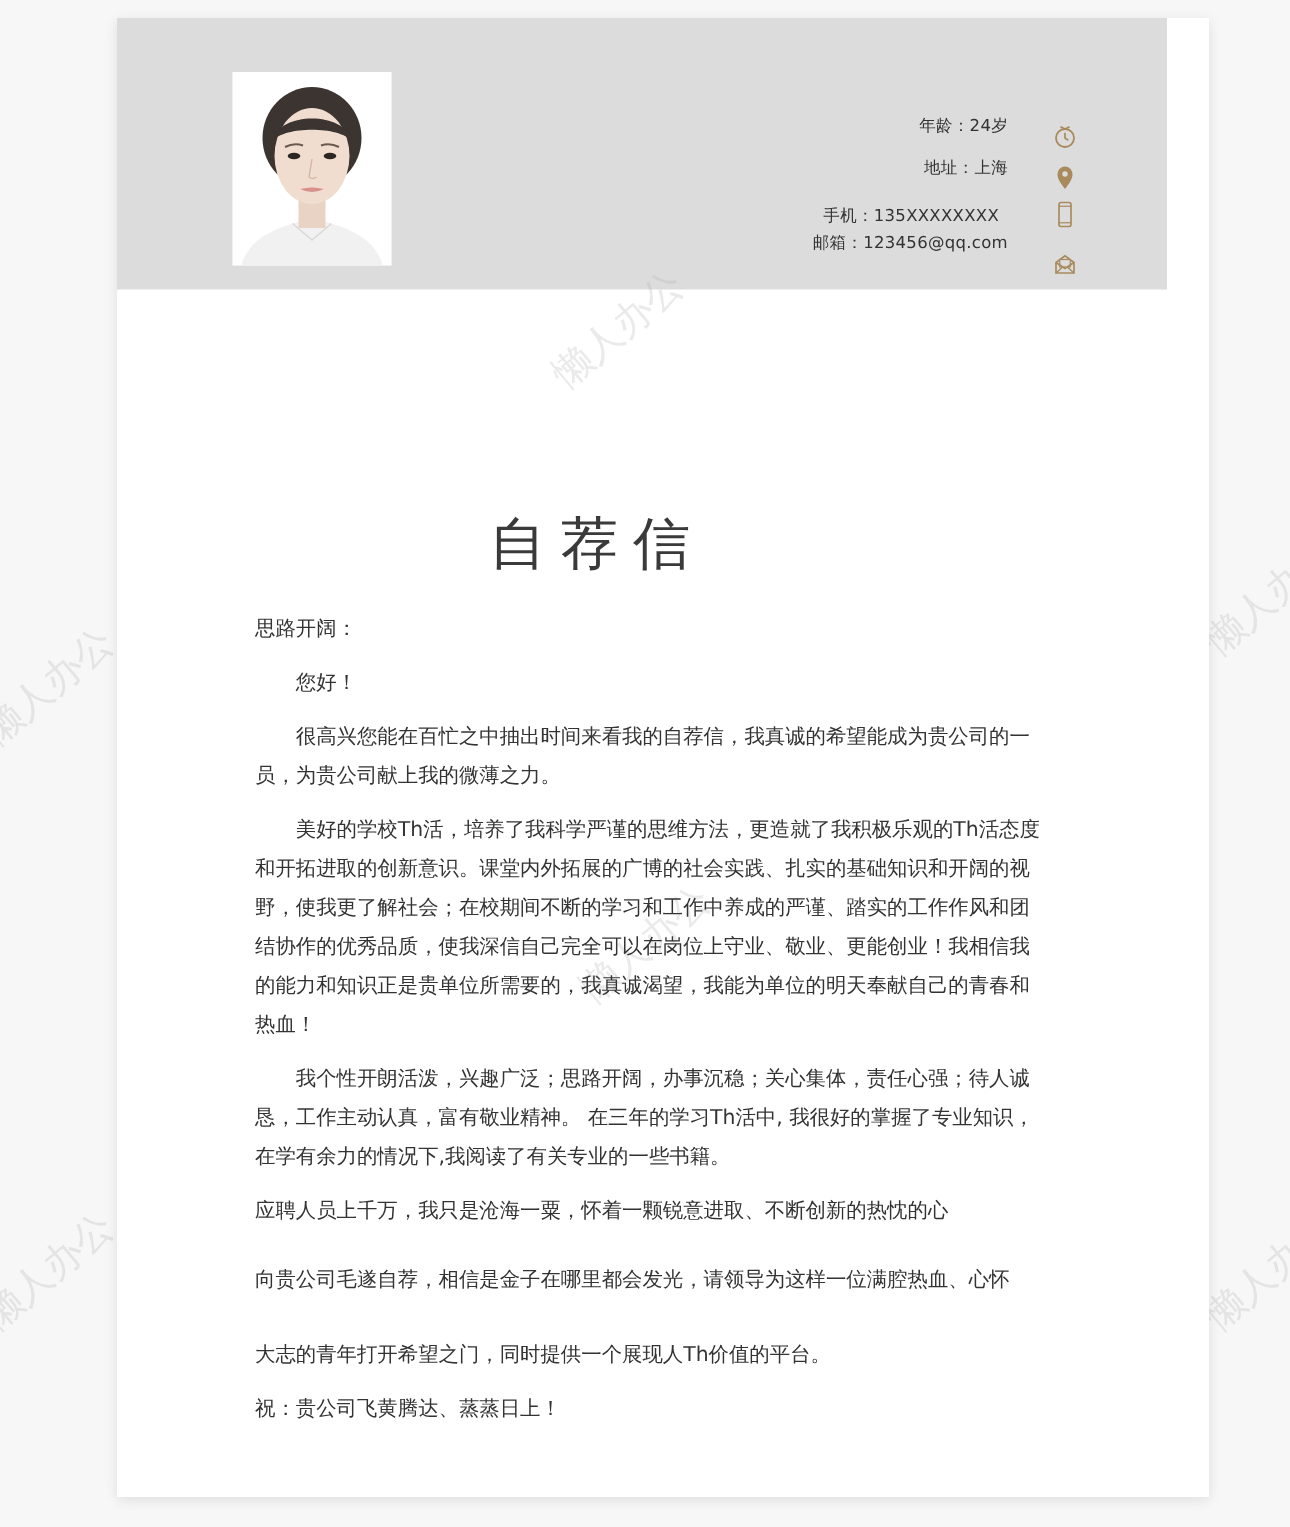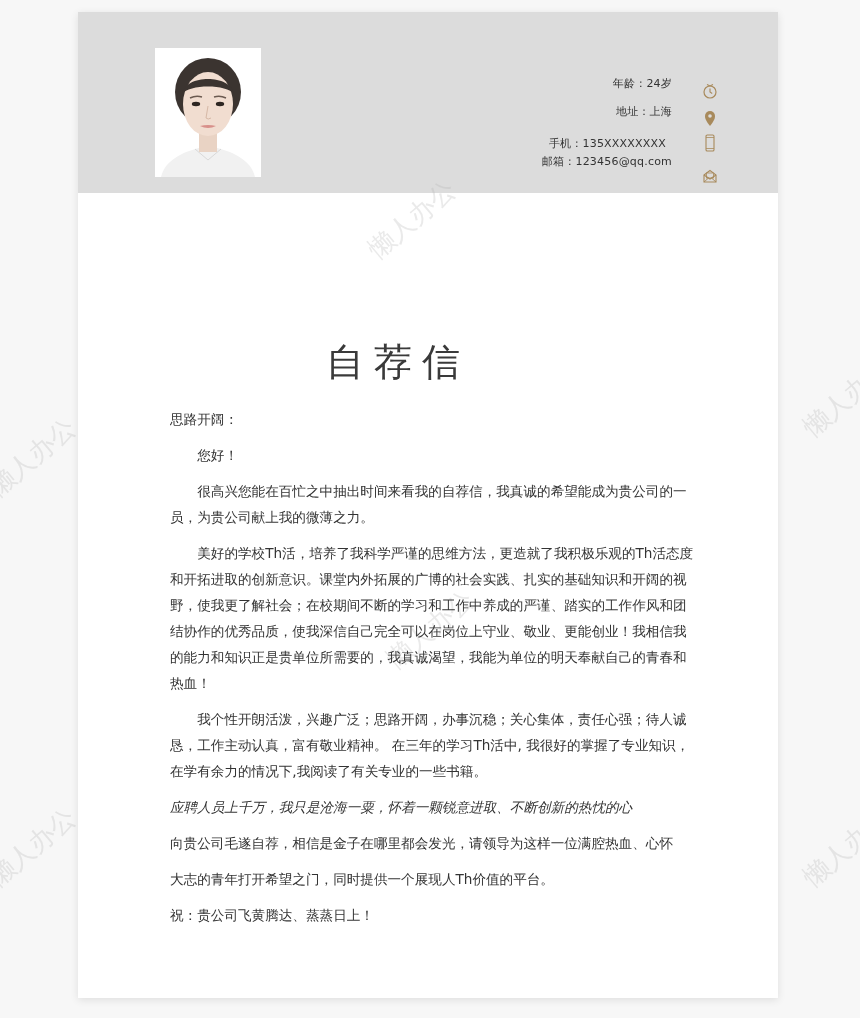--- a/index.html
+++ b/index.html
@@ -8,20 +8,21 @@
       background: #f7f7f7;
       font-family: "DejaVu Sans", "Liberation Sans", sans-serif;
       position: relative;
     }
     .page {
       position: absolute; left: 78px; top: 12px;
       width: 700px; height: 986px;
       background: #ffffff;
       box-shadow: 0 2px 8px rgba(0,0,0,0.10);
       overflow: hidden;
+      padding-left: 28px;
     }
     .header {
       position: absolute; left: 0; top: 0; width: 700px; height: 181px;
       background: #dcdcdc;
     }
     .photo {
       position: absolute; left: 77px; top: 36px; width: 106px; height: 129px;
       background: #ffffff; overflow: hidden;
     }
     .photo svg { display: block; }
@@ -146,18 +147,18 @@
   <div class="wm" style="left:300px; top:600px;">懒人办公</div>
 
   <h1 class="title">自荐信</h1>
 
   <div class="body">
     <p class="para" style="margin-bottom:10px;">思路开阔：</p>
     <p class="para indent" style="margin-bottom:10px;">您好！</p>
     <p class="para indent">很高兴您能在百忙之中抽出时间来看我的自荐信，我真诚的希望能成为贵公司的一员，为贵公司献上我的微薄之力。</p>
     <p class="para indent">美好的学校Th活，培养了我科学严谨的思维方法，更造就了我积极乐观的Th活态度和开拓进取的创新意识。课堂内外拓展的广博的社会实践、扎实的基础知识和开阔的视野，使我更了解社会；在校期间不断的学习和工作中养成的严谨、踏实的工作作风和团结协作的优秀品质，使我深信自己完全可以在岗位上守业、敬业、更能创业！我相信我的能力和知识正是贵单位所需要的，我真诚渴望，我能为单位的明天奉献自己的青春和热血！</p>
     <p class="para indent">我个性开朗活泼，兴趣广泛；思路开阔，办事沉稳；关心集体，责任心强；待人诚恳，工作主动认真，富有敬业精神。 在三年的学习Th活中, 我很好的掌握了专业知识，在学有余力的情况下,我阅读了有关专业的一些书籍。</p>
-    <p class="para" style="margin-bottom:10px;font-style:italic;">应聘人员上千万，我只是沧海一粟，怀着一颗锐意进取、不断创新的热忱的心</p>
-    <p class="para" style="margin-bottom:10px;">向贵公司毛遂自荐，相信是金子在哪里都会发光，请领导为这样一位满腔热血、心怀</p>
+    <p class="para" style="margin-bottom:20px;">应聘人员上千万，我只是沧海一粟，怀着一颗锐意进取、不断创新的热忱的心</p>
+    <p class="para" style="margin-bottom:24px;">向贵公司毛遂自荐，相信是金子在哪里都会发光，请领导为这样一位满腔热血、心怀</p>
     <p class="para" style="margin-bottom:10px;">大志的青年打开希望之门，同时提供一个展现人Th价值的平台。</p>
     <p class="para">祝：贵公司飞黄腾达、蒸蒸日上！</p>
   </div>
 </div>
 
 </body></html>

